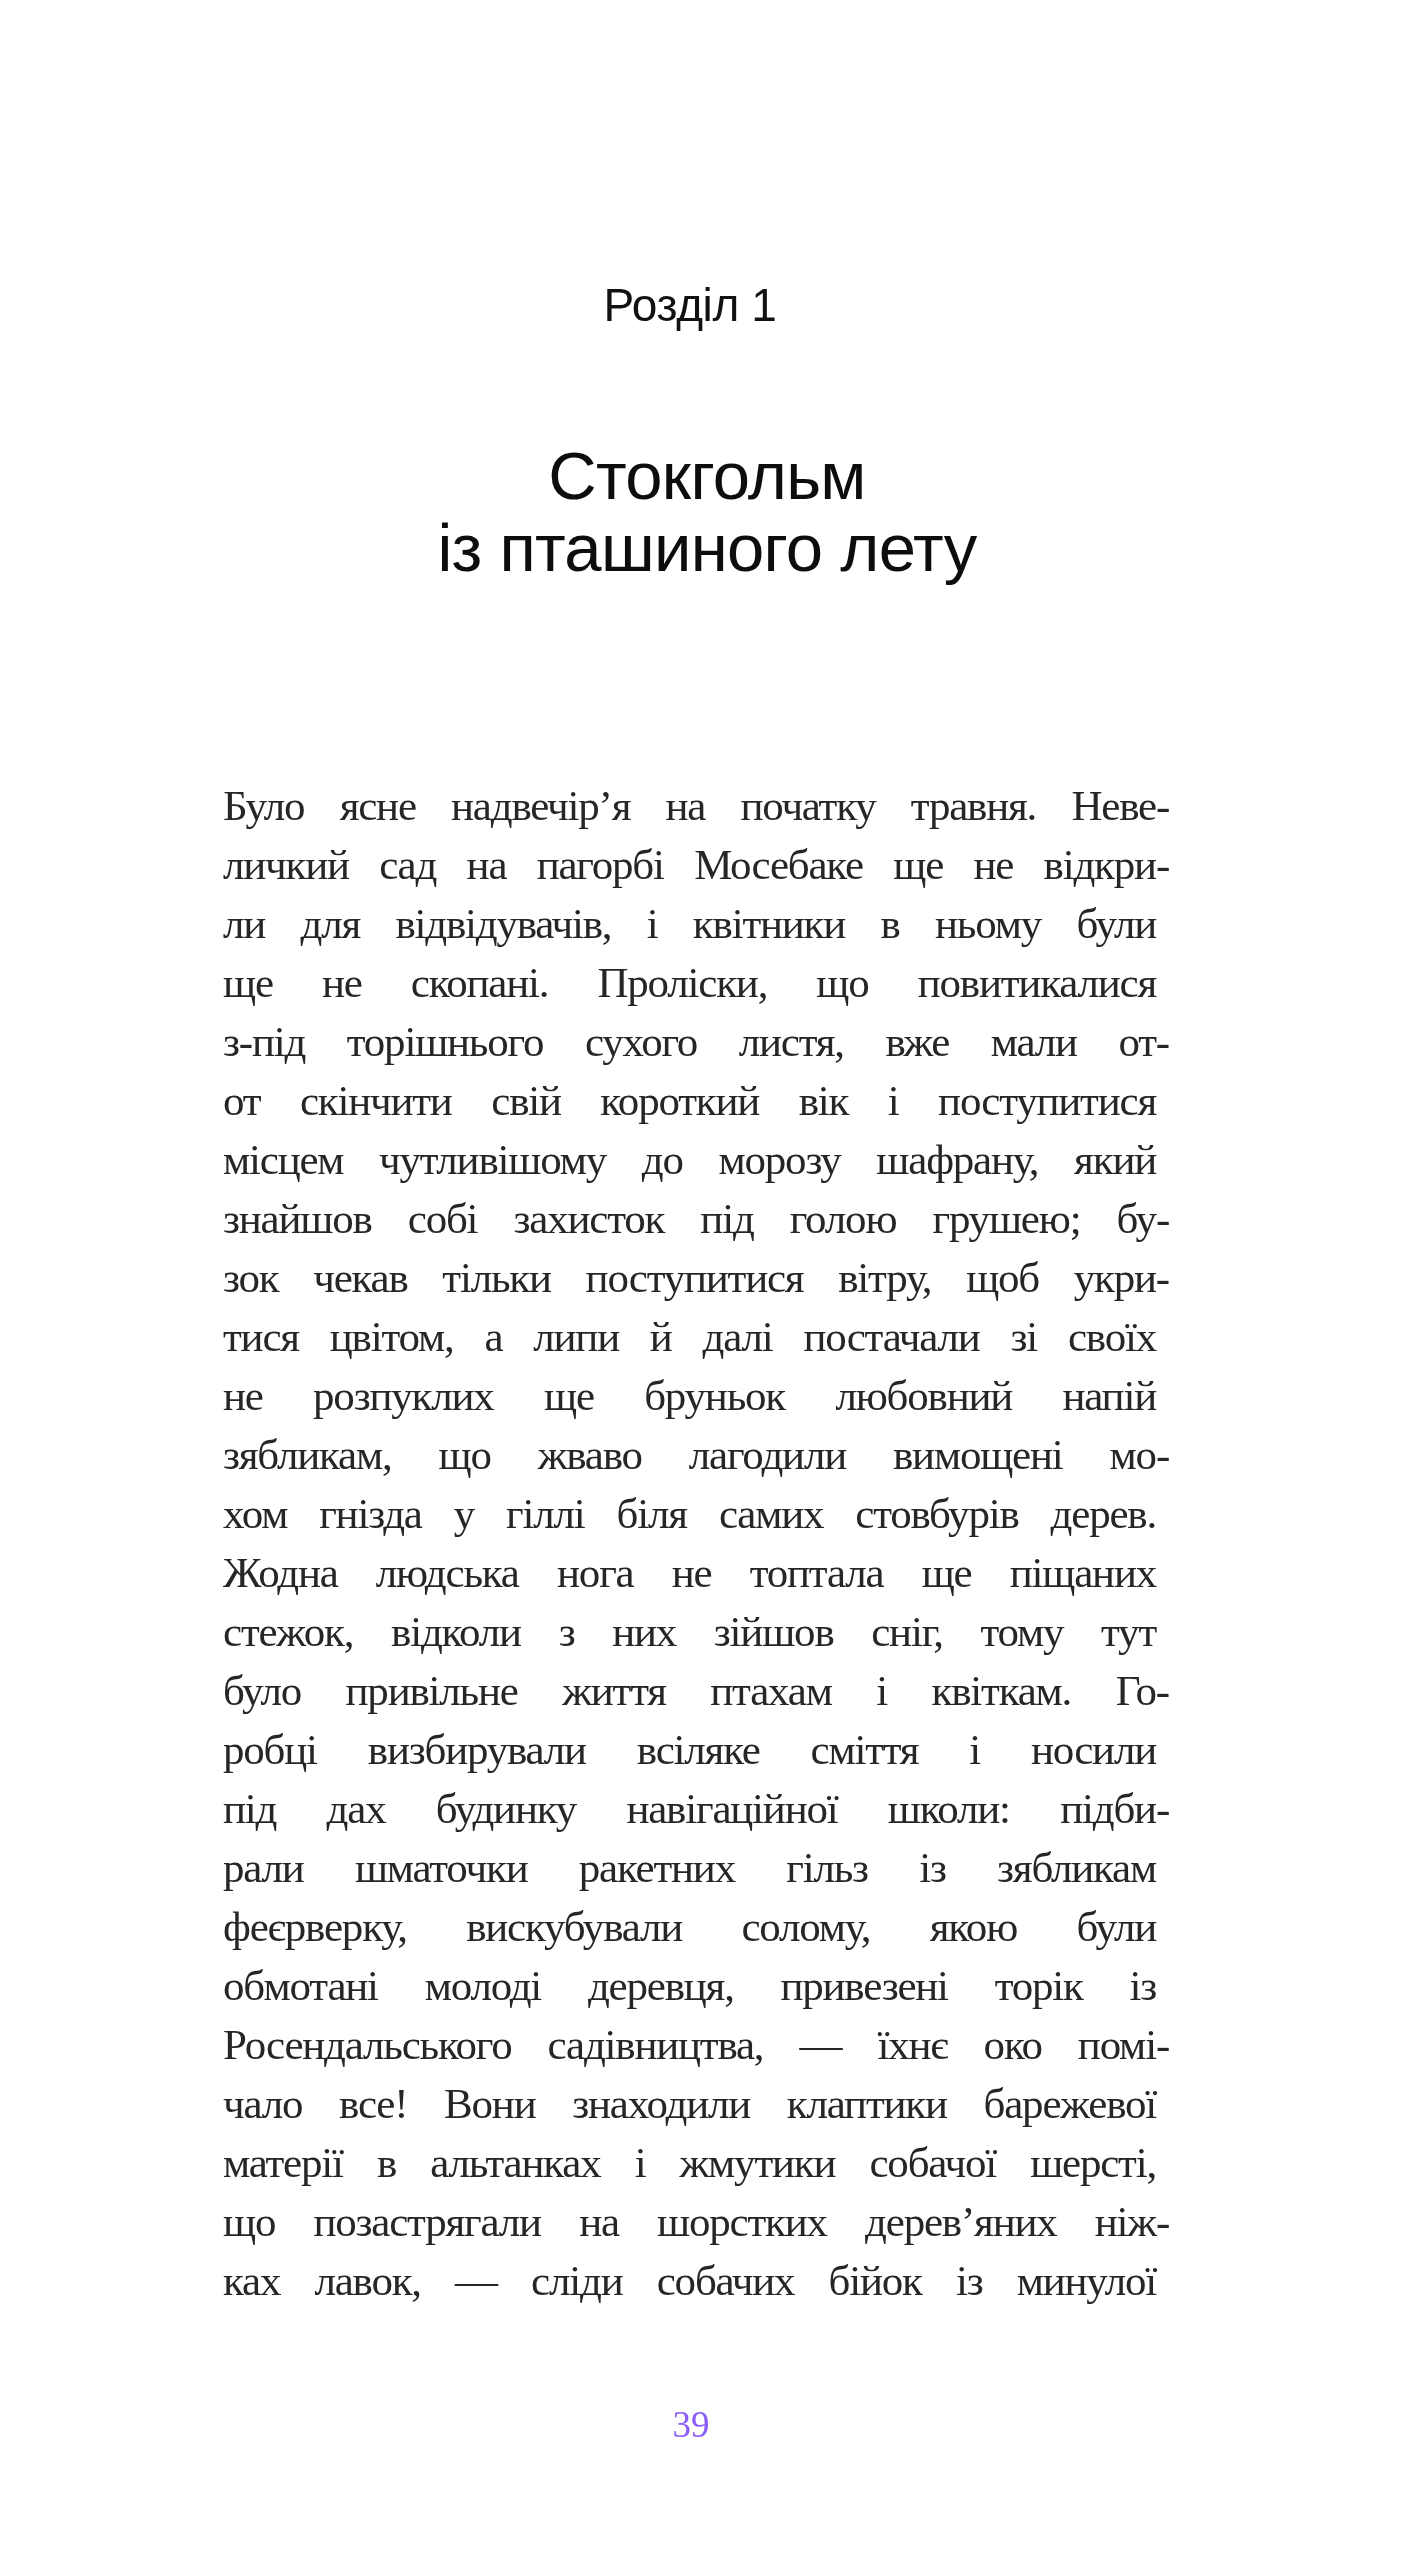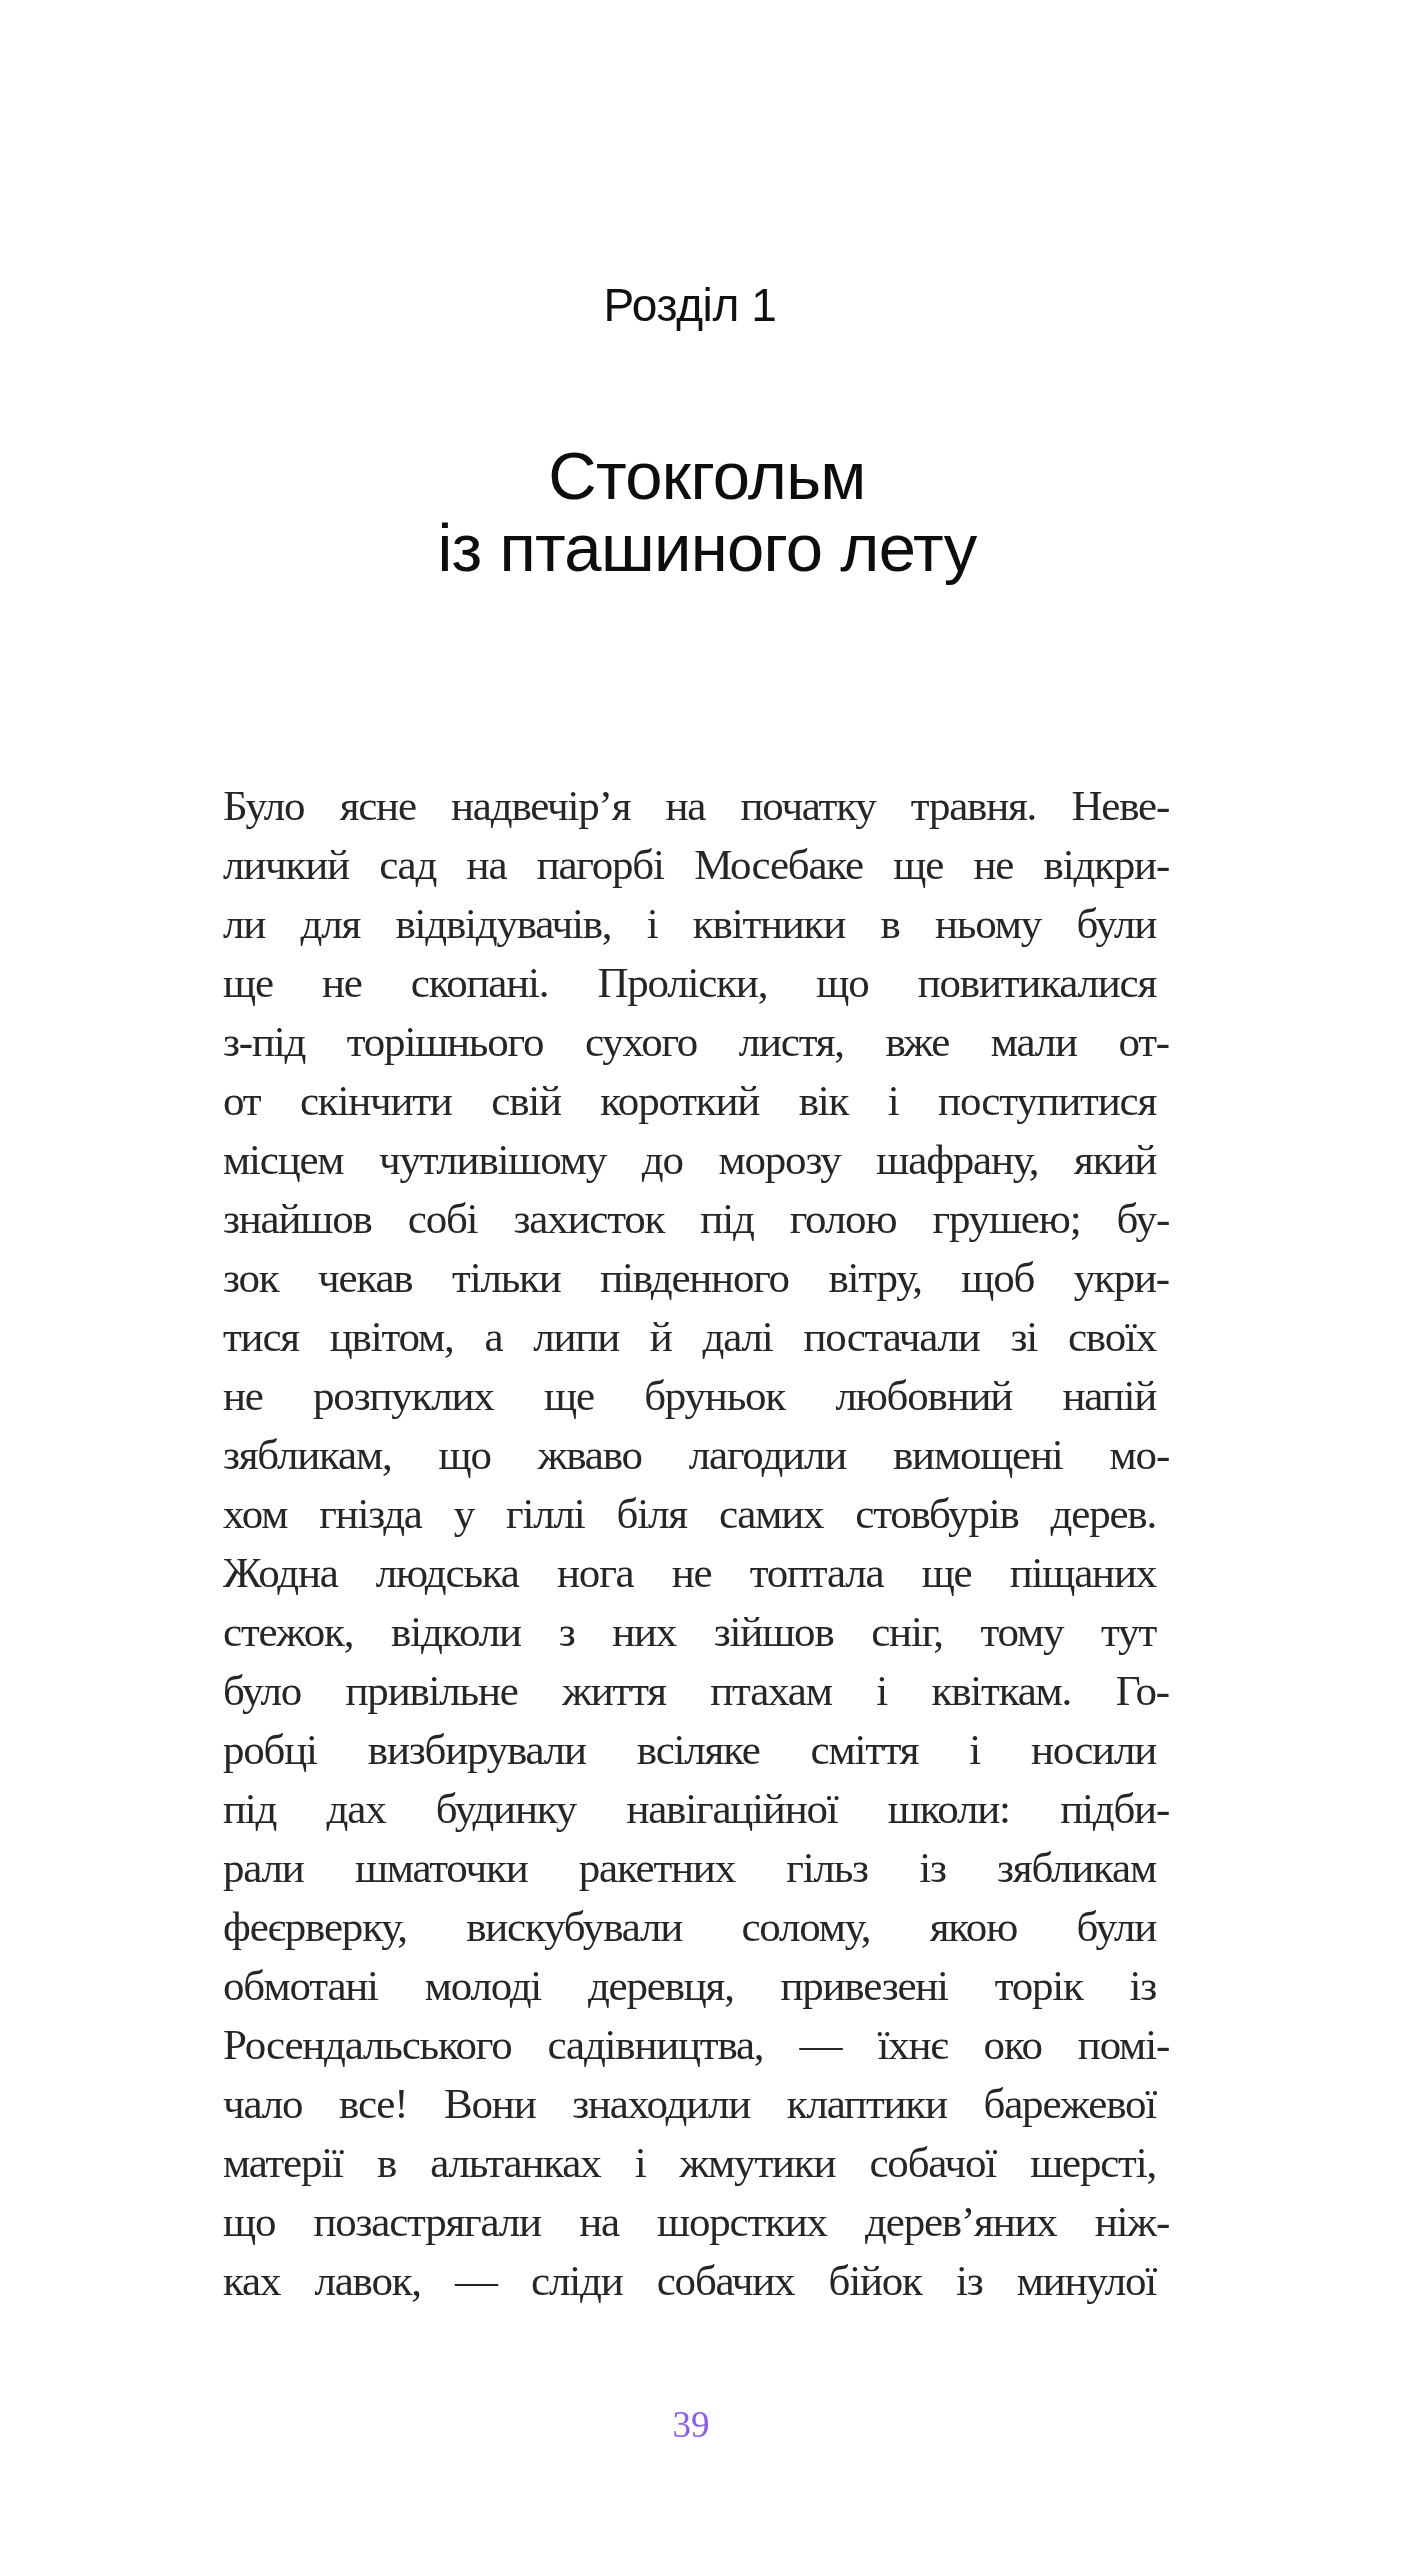--- a/index.html
+++ b/index.html
@@ -100,21 +100,21 @@
 
   <div class="body-text">
     <span class="body-line hyph">Було ясне надвечір’я на початку травня. Неве-</span>
     <span class="body-line hyph">личкий сад на пагорбі Мосебаке ще не відкри-</span>
     <span class="body-line">ли для відвідувачів, і квітники в ньому були</span>
     <span class="body-line">ще не скопані. Проліски, що повитикалися</span>
     <span class="body-line hyph">з-під торішнього сухого листя, вже мали от-</span>
     <span class="body-line">от скінчити свій короткий вік і поступитися</span>
     <span class="body-line">місцем чутливішому до морозу шафрану, який</span>
     <span class="body-line hyph">знайшов собі захисток під голою грушею; бу-</span>
-    <span class="body-line hyph">зок чекав тільки південного вітру, щоб укри-</span>
+    <span class="body-line hyph">зок чекав тільки поступитися вітру, щоб укри-</span>
     <span class="body-line">тися цвітом, а липи й далі постачали зі своїх</span>
     <span class="body-line">не розпуклих ще бруньок любовний напій</span>
     <span class="body-line hyph">зябликам, що жваво лагодили вимощені мо-</span>
     <span class="body-line">хом гнізда у гіллі біля самих стовбурів дерев.</span>
     <span class="body-line">Жодна людська нога не топтала ще піщаних</span>
     <span class="body-line">стежок, відколи з них зійшов сніг, тому тут</span>
     <span class="body-line hyph">було привільне життя птахам і квіткам. Го-</span>
     <span class="body-line">робці визбирували всіляке сміття і носили</span>
     <span class="body-line hyph">під дах будинку навігаційної школи: підби-</span>
     <span class="body-line">рали шматочки ракетних гільз із зябликам</span>

